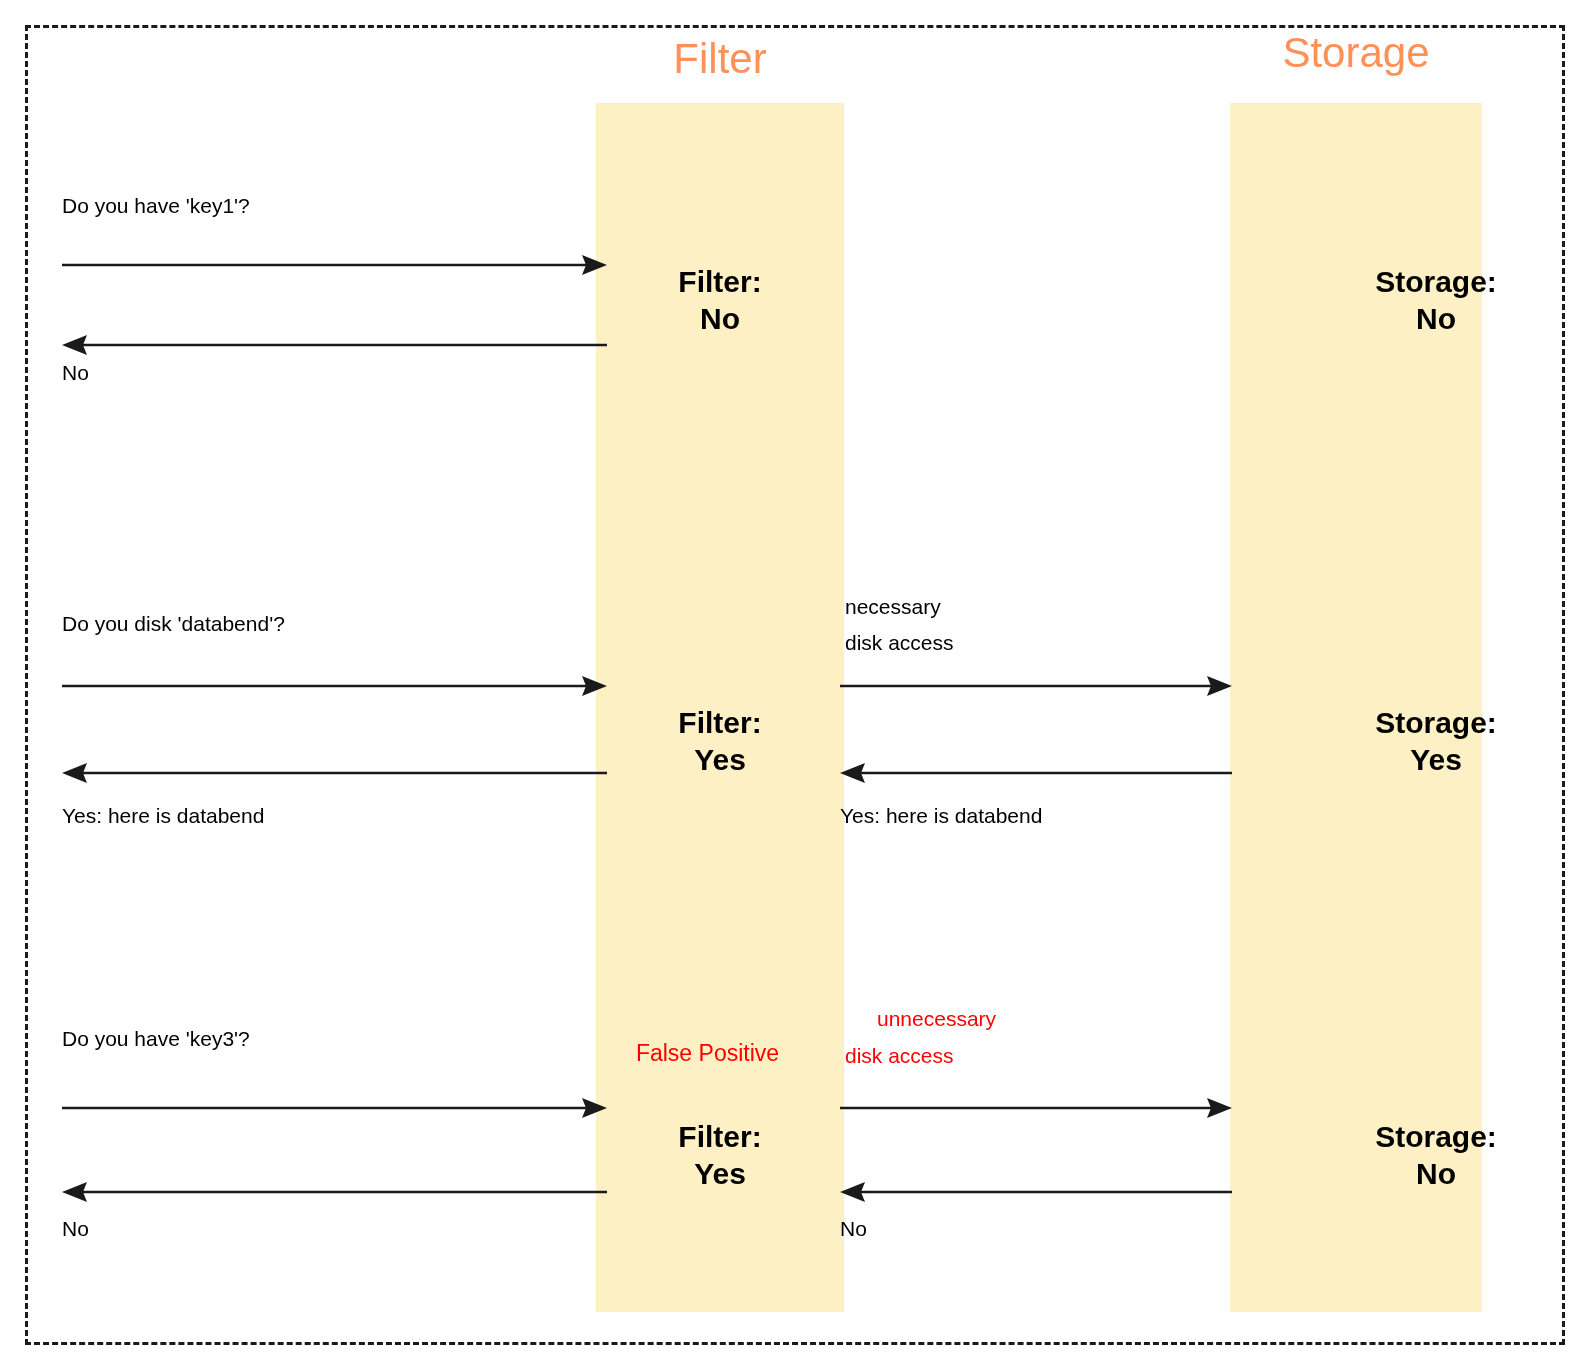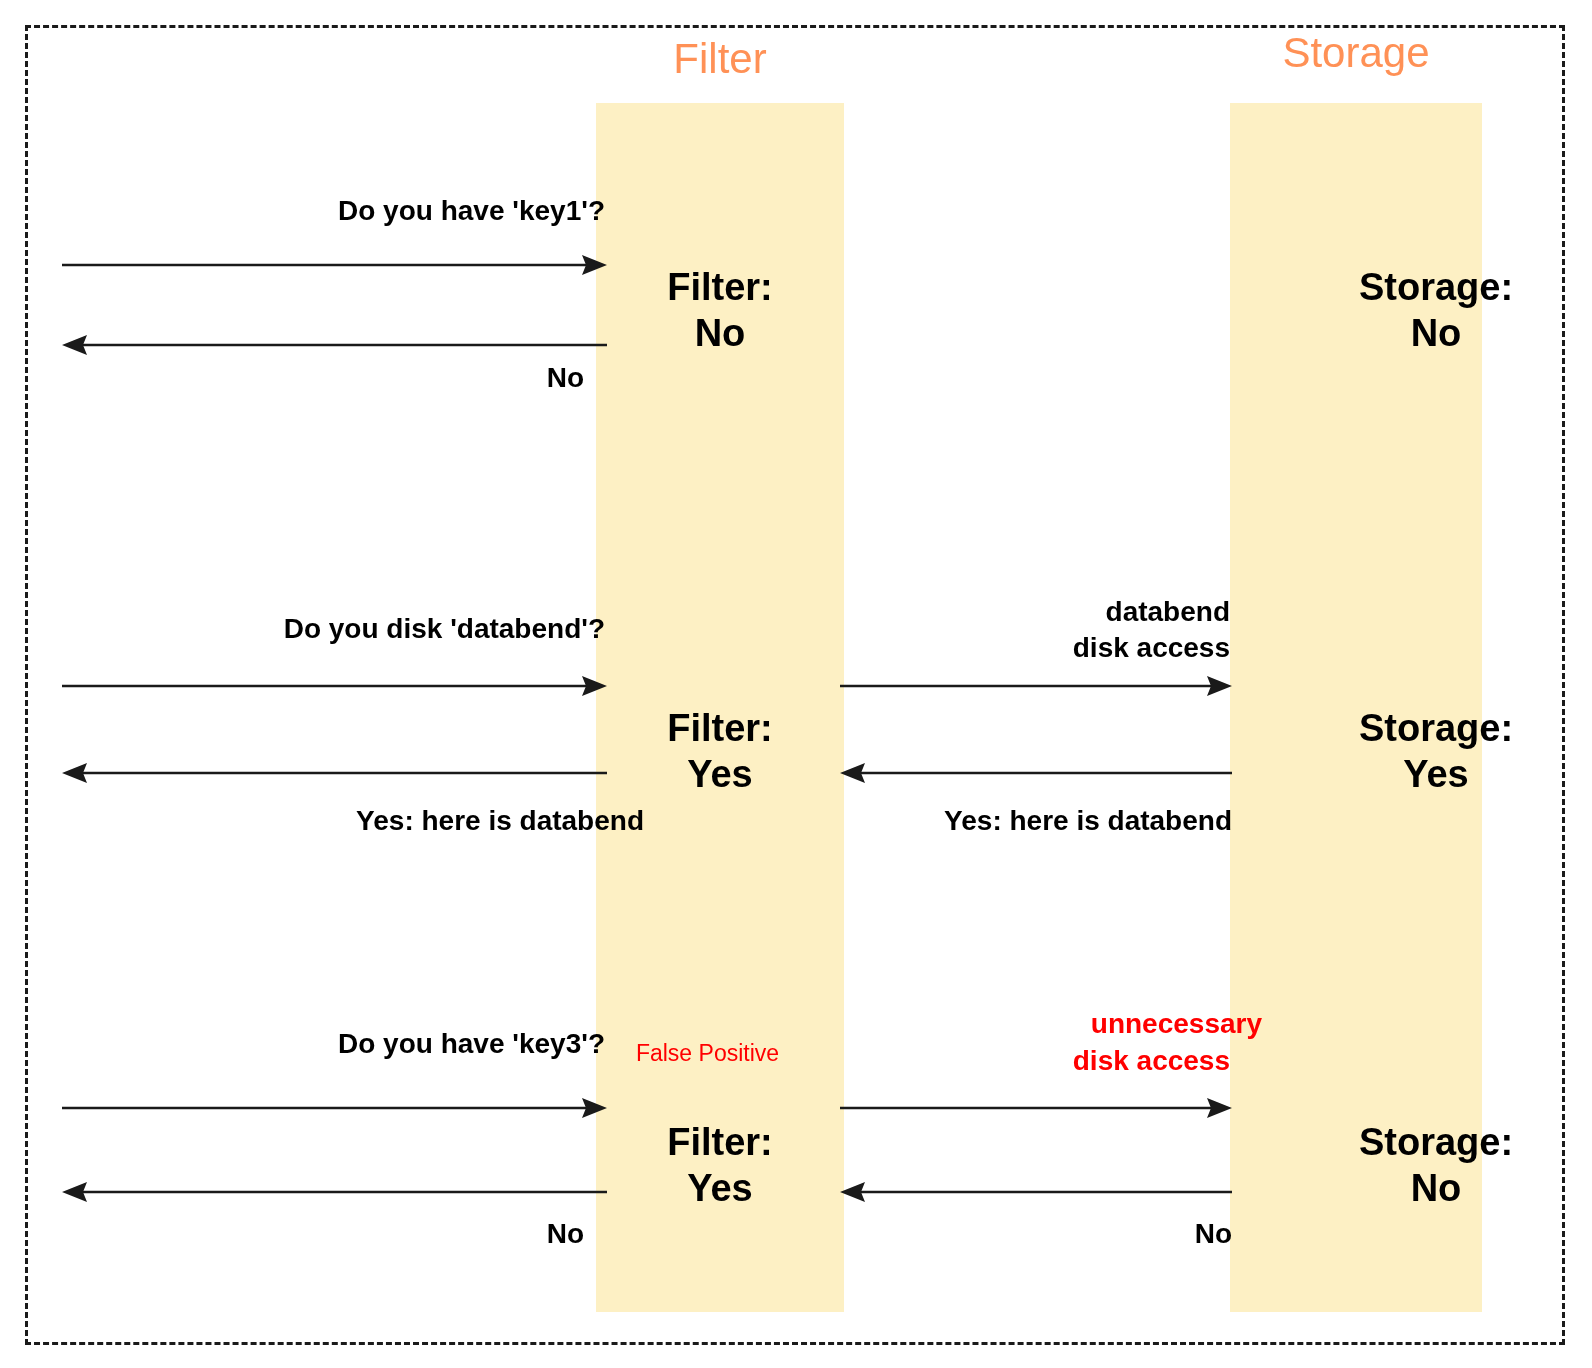--- a/index.html
+++ b/index.html
@@ -57,45 +57,44 @@
   }
   .lane-title.storage {
     left: 1230px;
     top: 32px;
     width: 252px;
   }
   .lane-state {
     position: absolute;
     text-align: center;
     font-weight: bold;
-    font-size: 38px;
+    font-size: 30px;
     line-height: 1.22;
     color: #000000;
     white-space: nowrap;
   }
   .lane-state.filter-col { left: 596px; width: 248px; }
   .lane-state.storage-col { left: 1302px; width: 252px; margin-left: 8px; }
   .fp-note {
     position: absolute;
     left: 596px;
     width: 223px;
     text-align: center;
     color: #ff0000;
     font-size: 23px;
     line-height: 1.2;
     white-space: nowrap;
   }
   .msg-label {
     position: absolute;
-    text-align: right;
-    font-size: 28px;
+    text-align: left;
+    font-size: 21px;
     line-height: 1.25;
     color: #000000;
     white-space: nowrap;
-    font-weight: bold;
   }
   .msg-label.red { color: #ff0000; }
   .arrow-svg {
     position: absolute;
     overflow: visible;
   }
   .arrow-line {
     stroke: #1a1a1a;
     stroke-width: 2.6;
     fill: none;
@@ -148,21 +147,21 @@
     <polygon class="arrow-head" points="545,13 520,3 524,13 520,23"></polygon>
   </svg>
 
   <svg class="arrow-svg" style="left:62px; top:760px; width:545px; height:26px;" viewBox="0 0 545 26">
     <line class="arrow-line" x1="545" y1="13" x2="17" y2="13"></line>
     <polygon class="arrow-head" points="0,13 25,3 21,13 25,23"></polygon>
   </svg>
 
   <div class="msg-label" style="left:62px; top:803px; width:582px;">Yes: here is databend</div>
 
-  <div class="msg-label" style="left:845px; top:594px; width:385px;">databend</div>
+  <div class="msg-label" style="left:845px; top:594px; width:385px;">necessary</div>
   <div class="msg-label" style="left:845px; top:630px; width:385px;">disk access</div>
 
   <svg class="arrow-svg" style="left:840px; top:673px; width:392px; height:26px;" viewBox="0 0 392 26">
     <line class="arrow-line" x1="0" y1="13" x2="375" y2="13"></line>
     <polygon class="arrow-head" points="392,13 367,3 371,13 367,23"></polygon>
   </svg>
 
   <svg class="arrow-svg" style="left:840px; top:760px; width:392px; height:26px;" viewBox="0 0 392 26">
     <line class="arrow-line" x1="392" y1="13" x2="17" y2="13"></line>
     <polygon class="arrow-head" points="0,13 25,3 21,13 25,23"></polygon>

